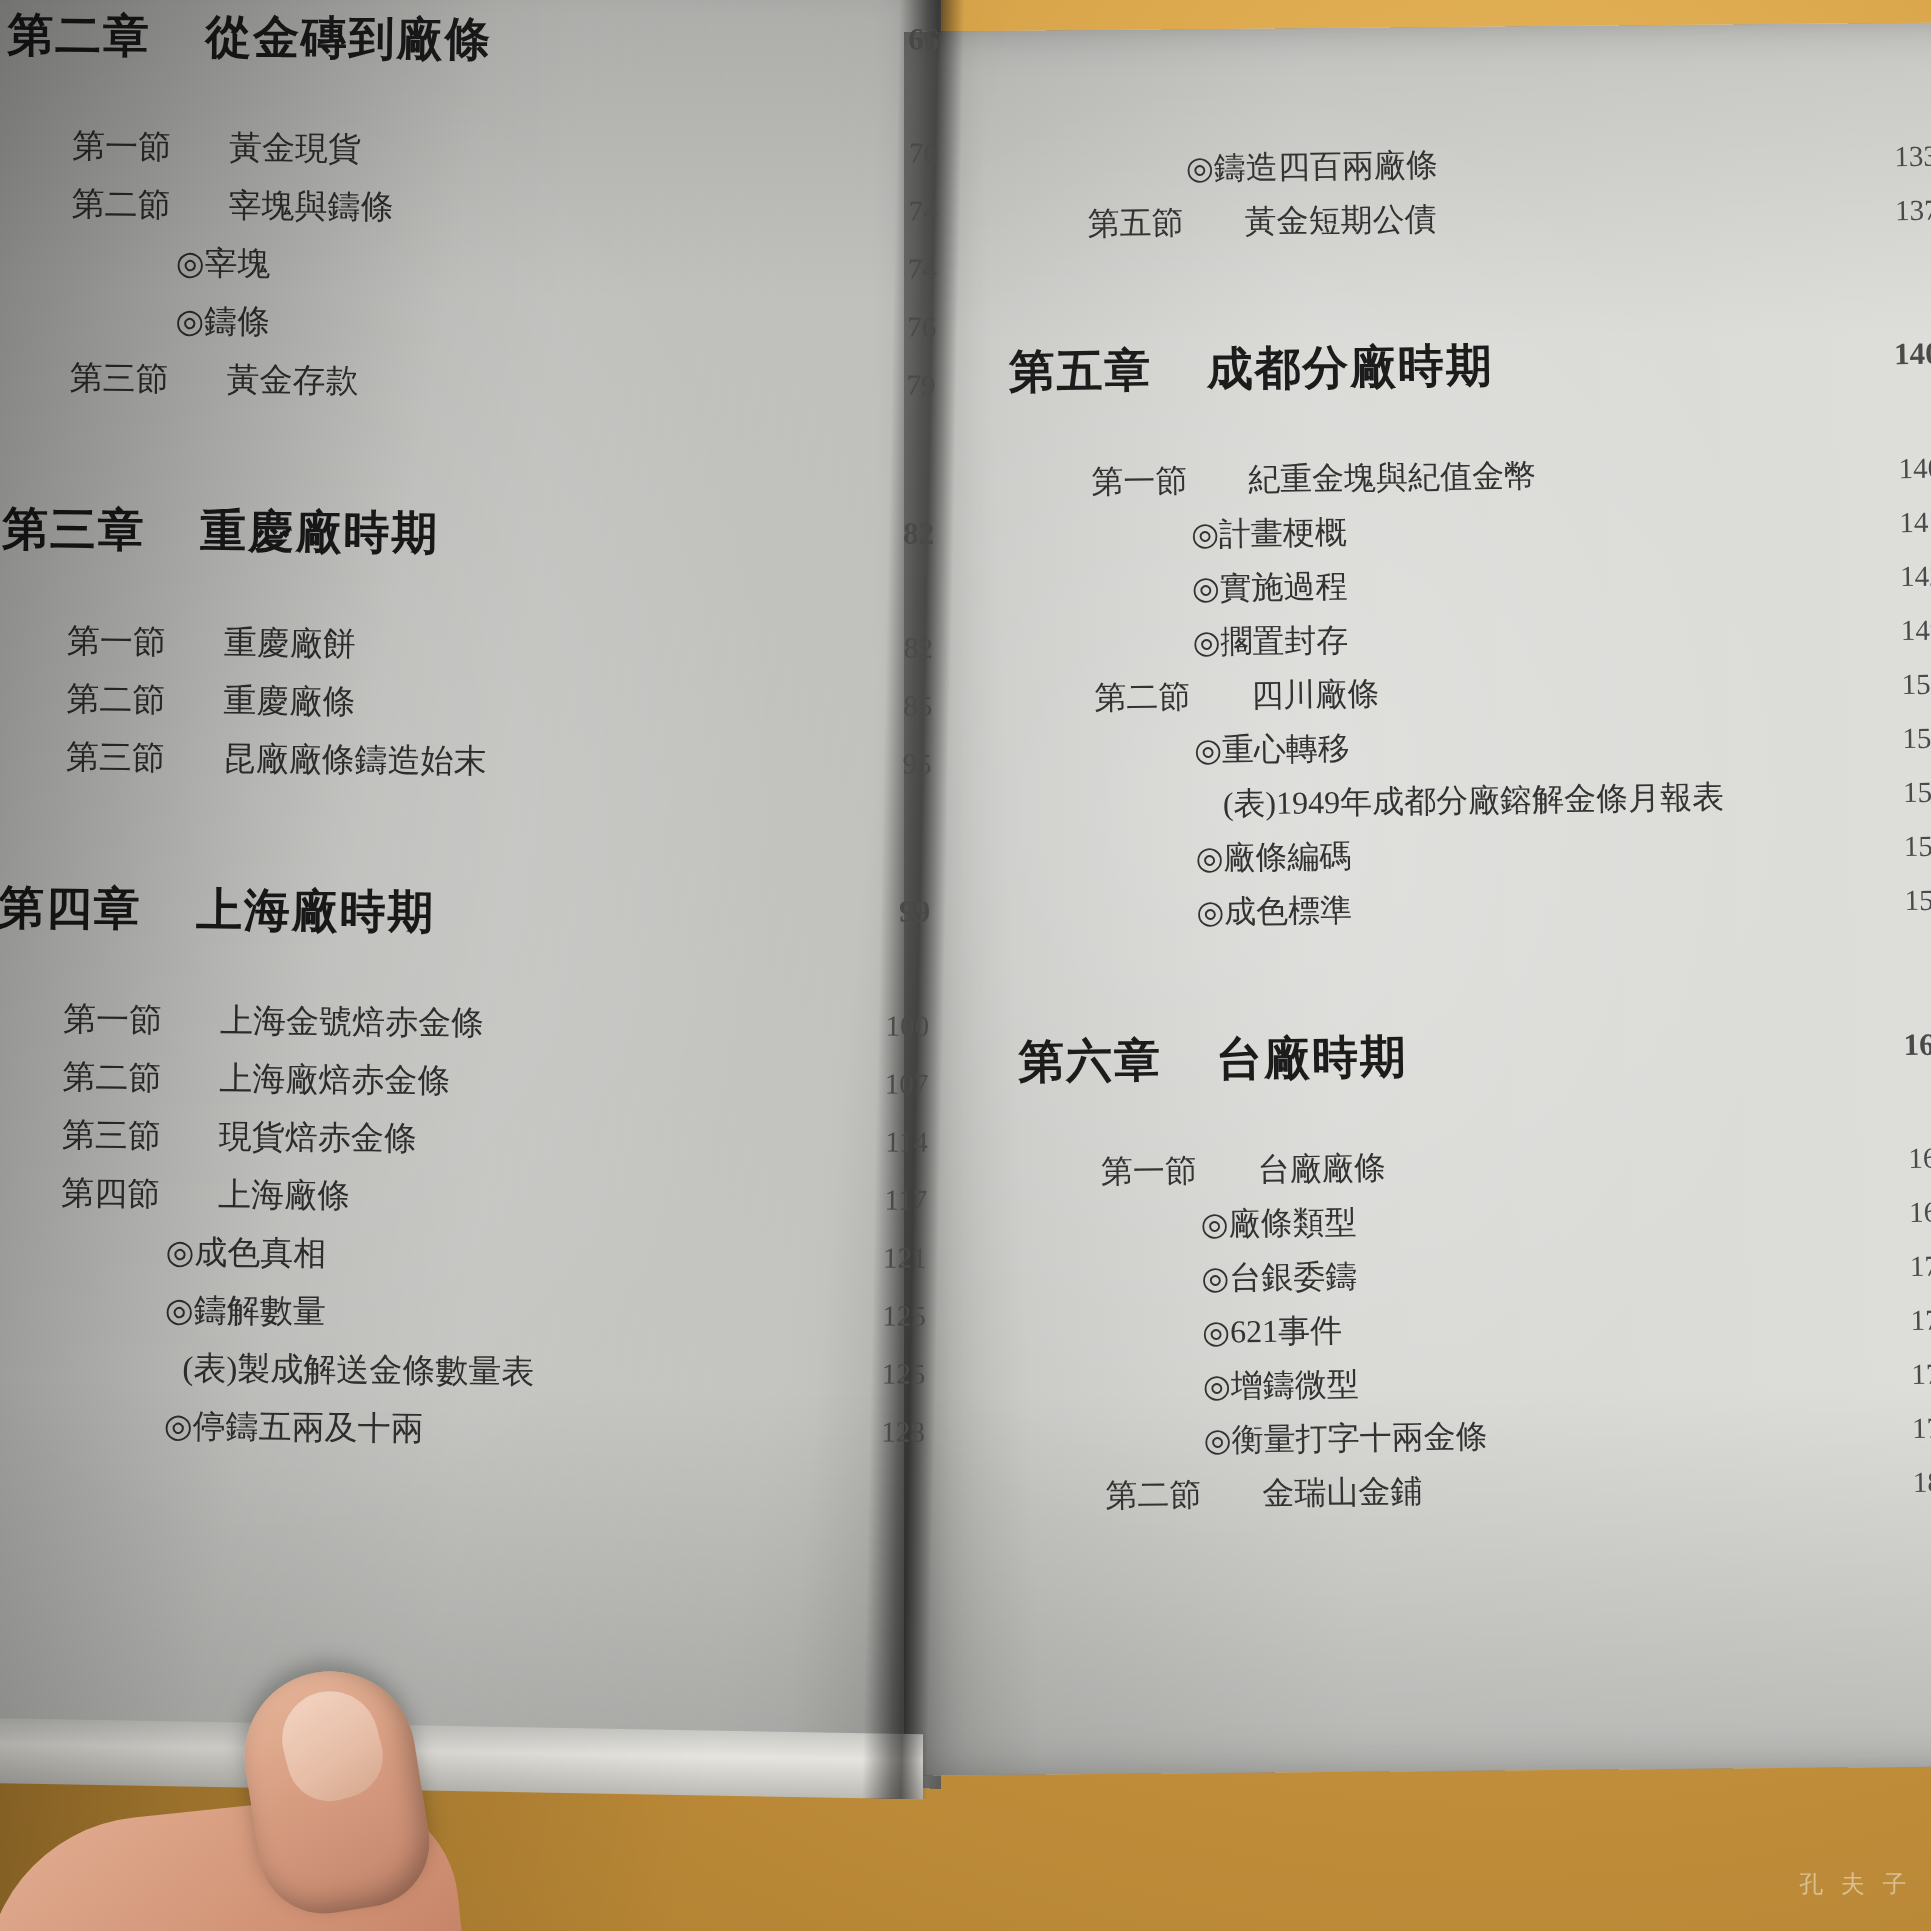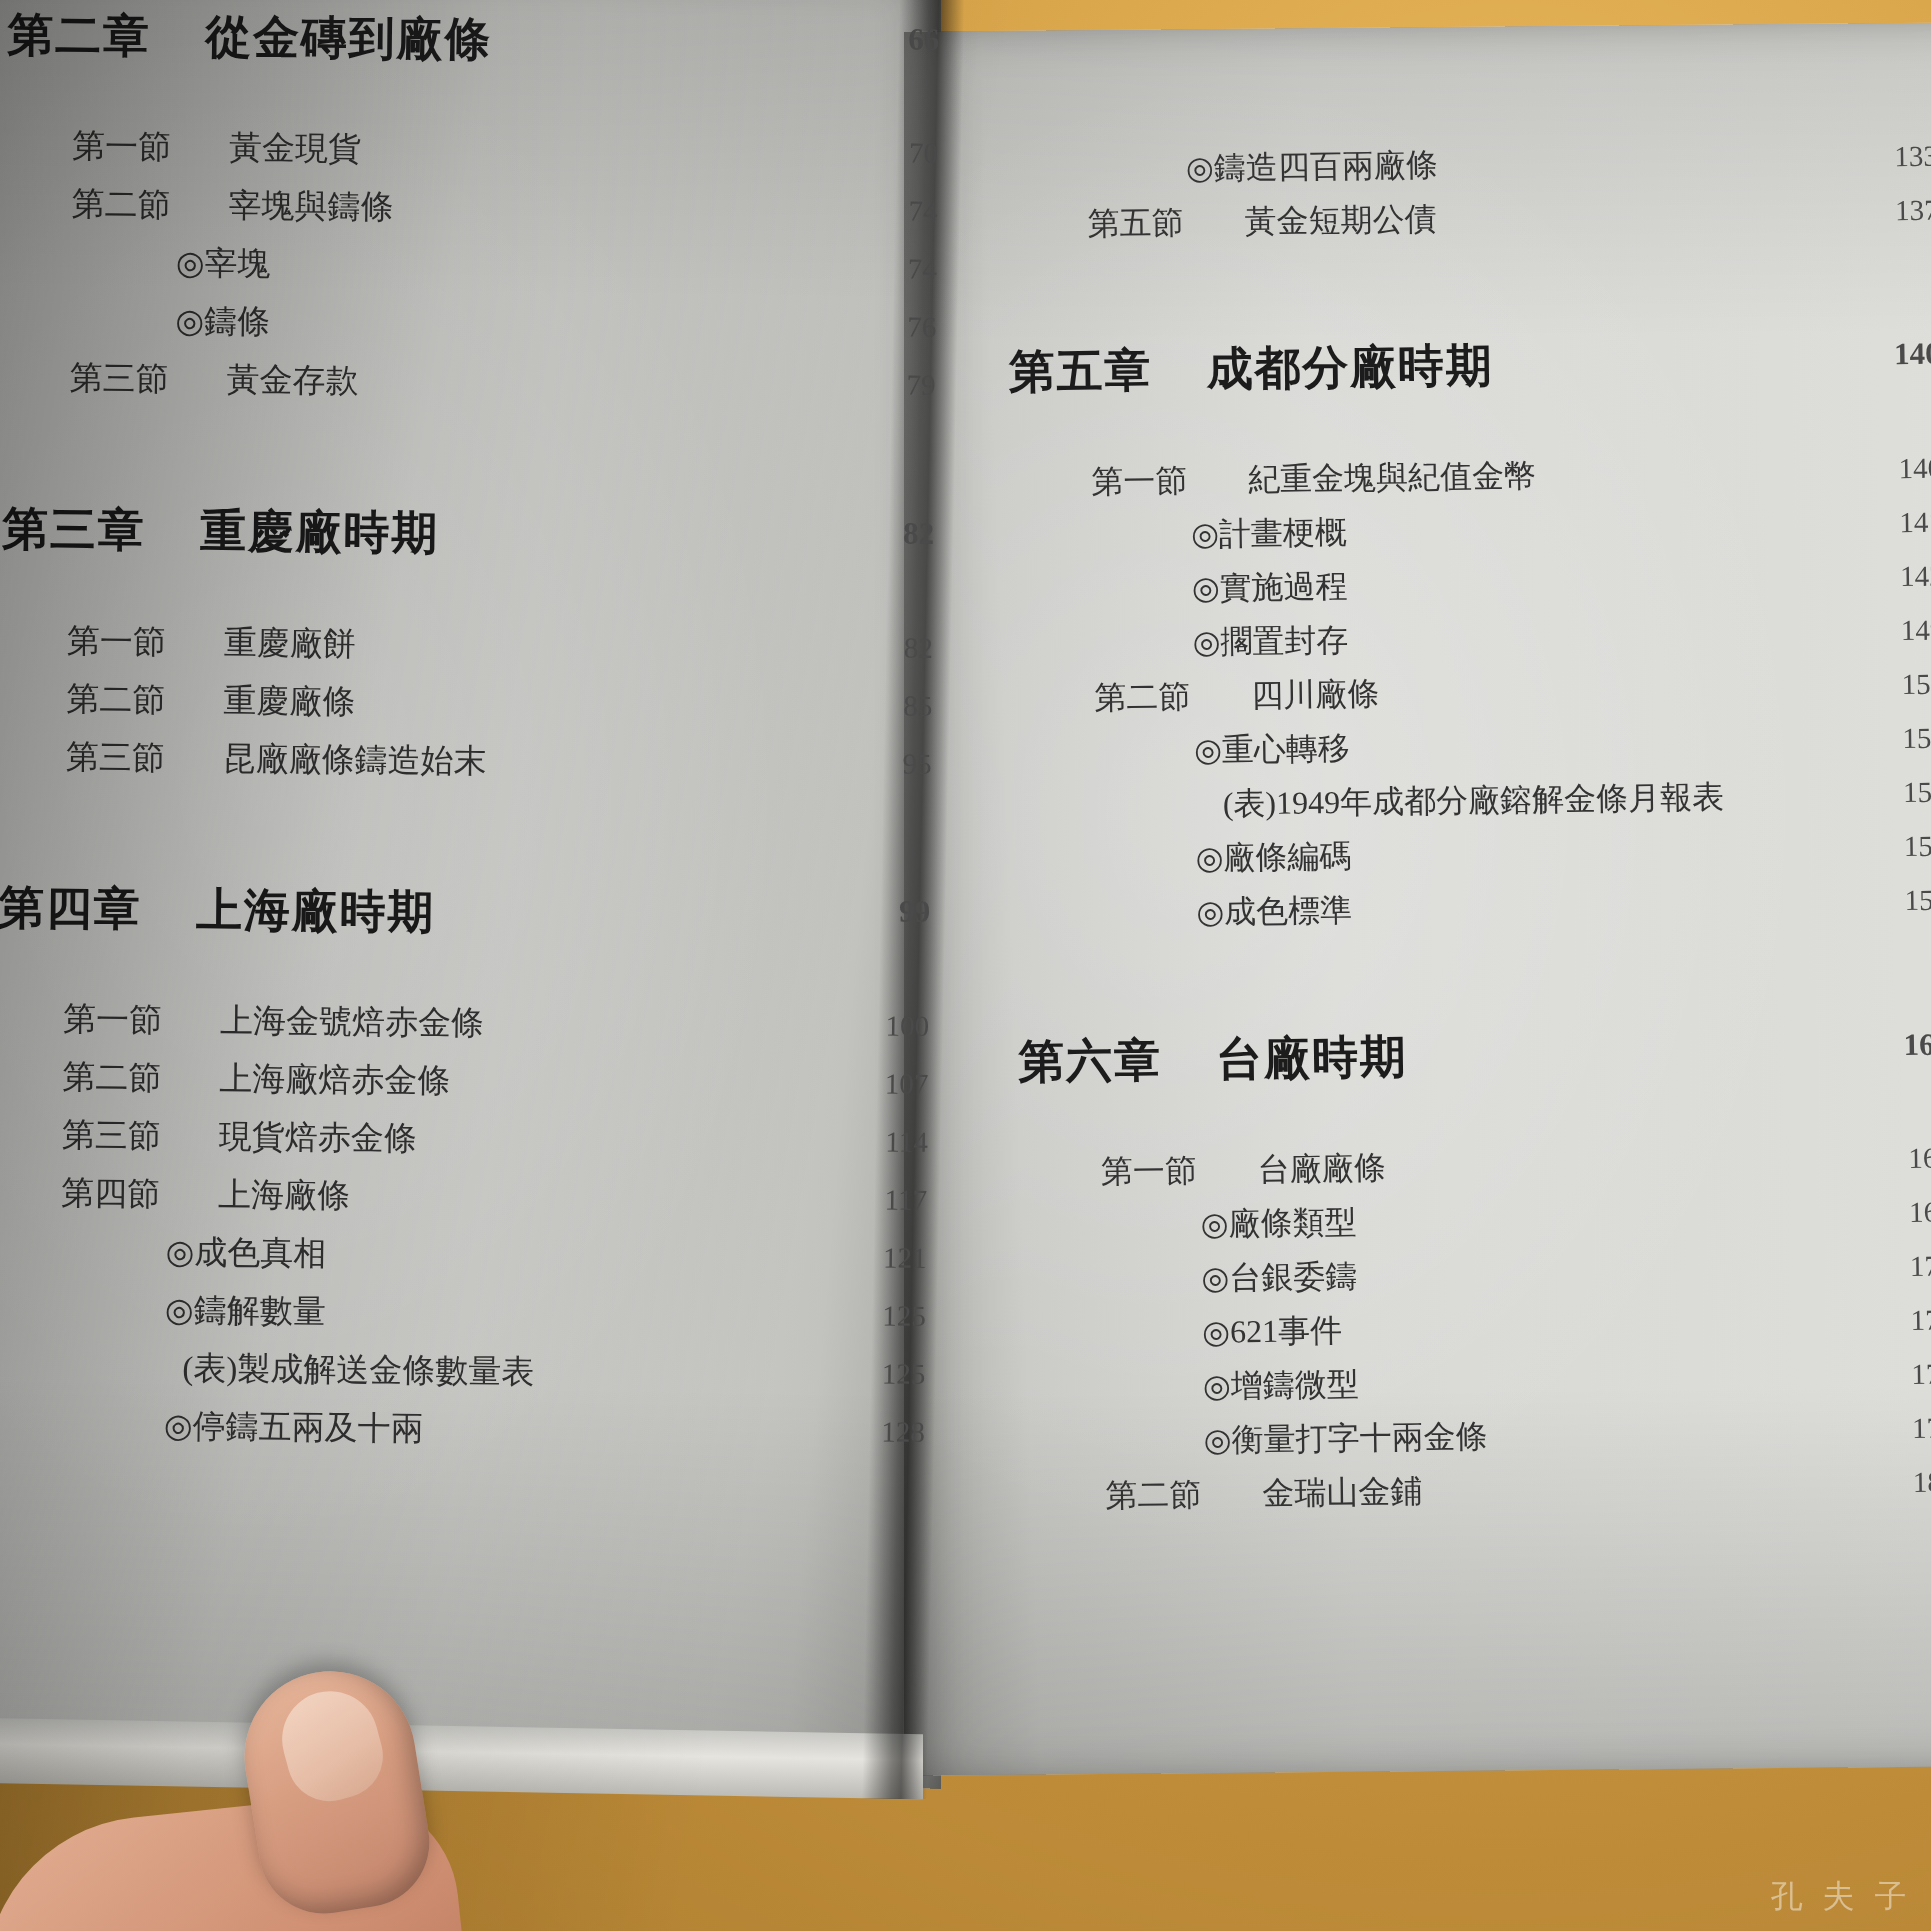--- a/index.html
+++ b/index.html
@@ -214,22 +214,22 @@
     height: 277px;
     background: linear-gradient(150deg, #e2ae92 0%, #cf8f72 60%, #b9775c 100%);
     border-radius: 166px 111px 37px 37px;
     transform: rotate(-6deg);
   }
 
   
   .watermark {
     position: absolute;
     right: 20px;
-    bottom: 13px;
-    font-size: 32px;
+    bottom: 32px;
+    font-size: 24px;
     color: rgba(255,255,255,0.45);
     letter-spacing: 5.5px;
     font-family: "Liberation Sans", sans-serif;
   }
 </style>
 </head>
 <body>
 
 <div id="scene">
   <div class="desk"></div>

